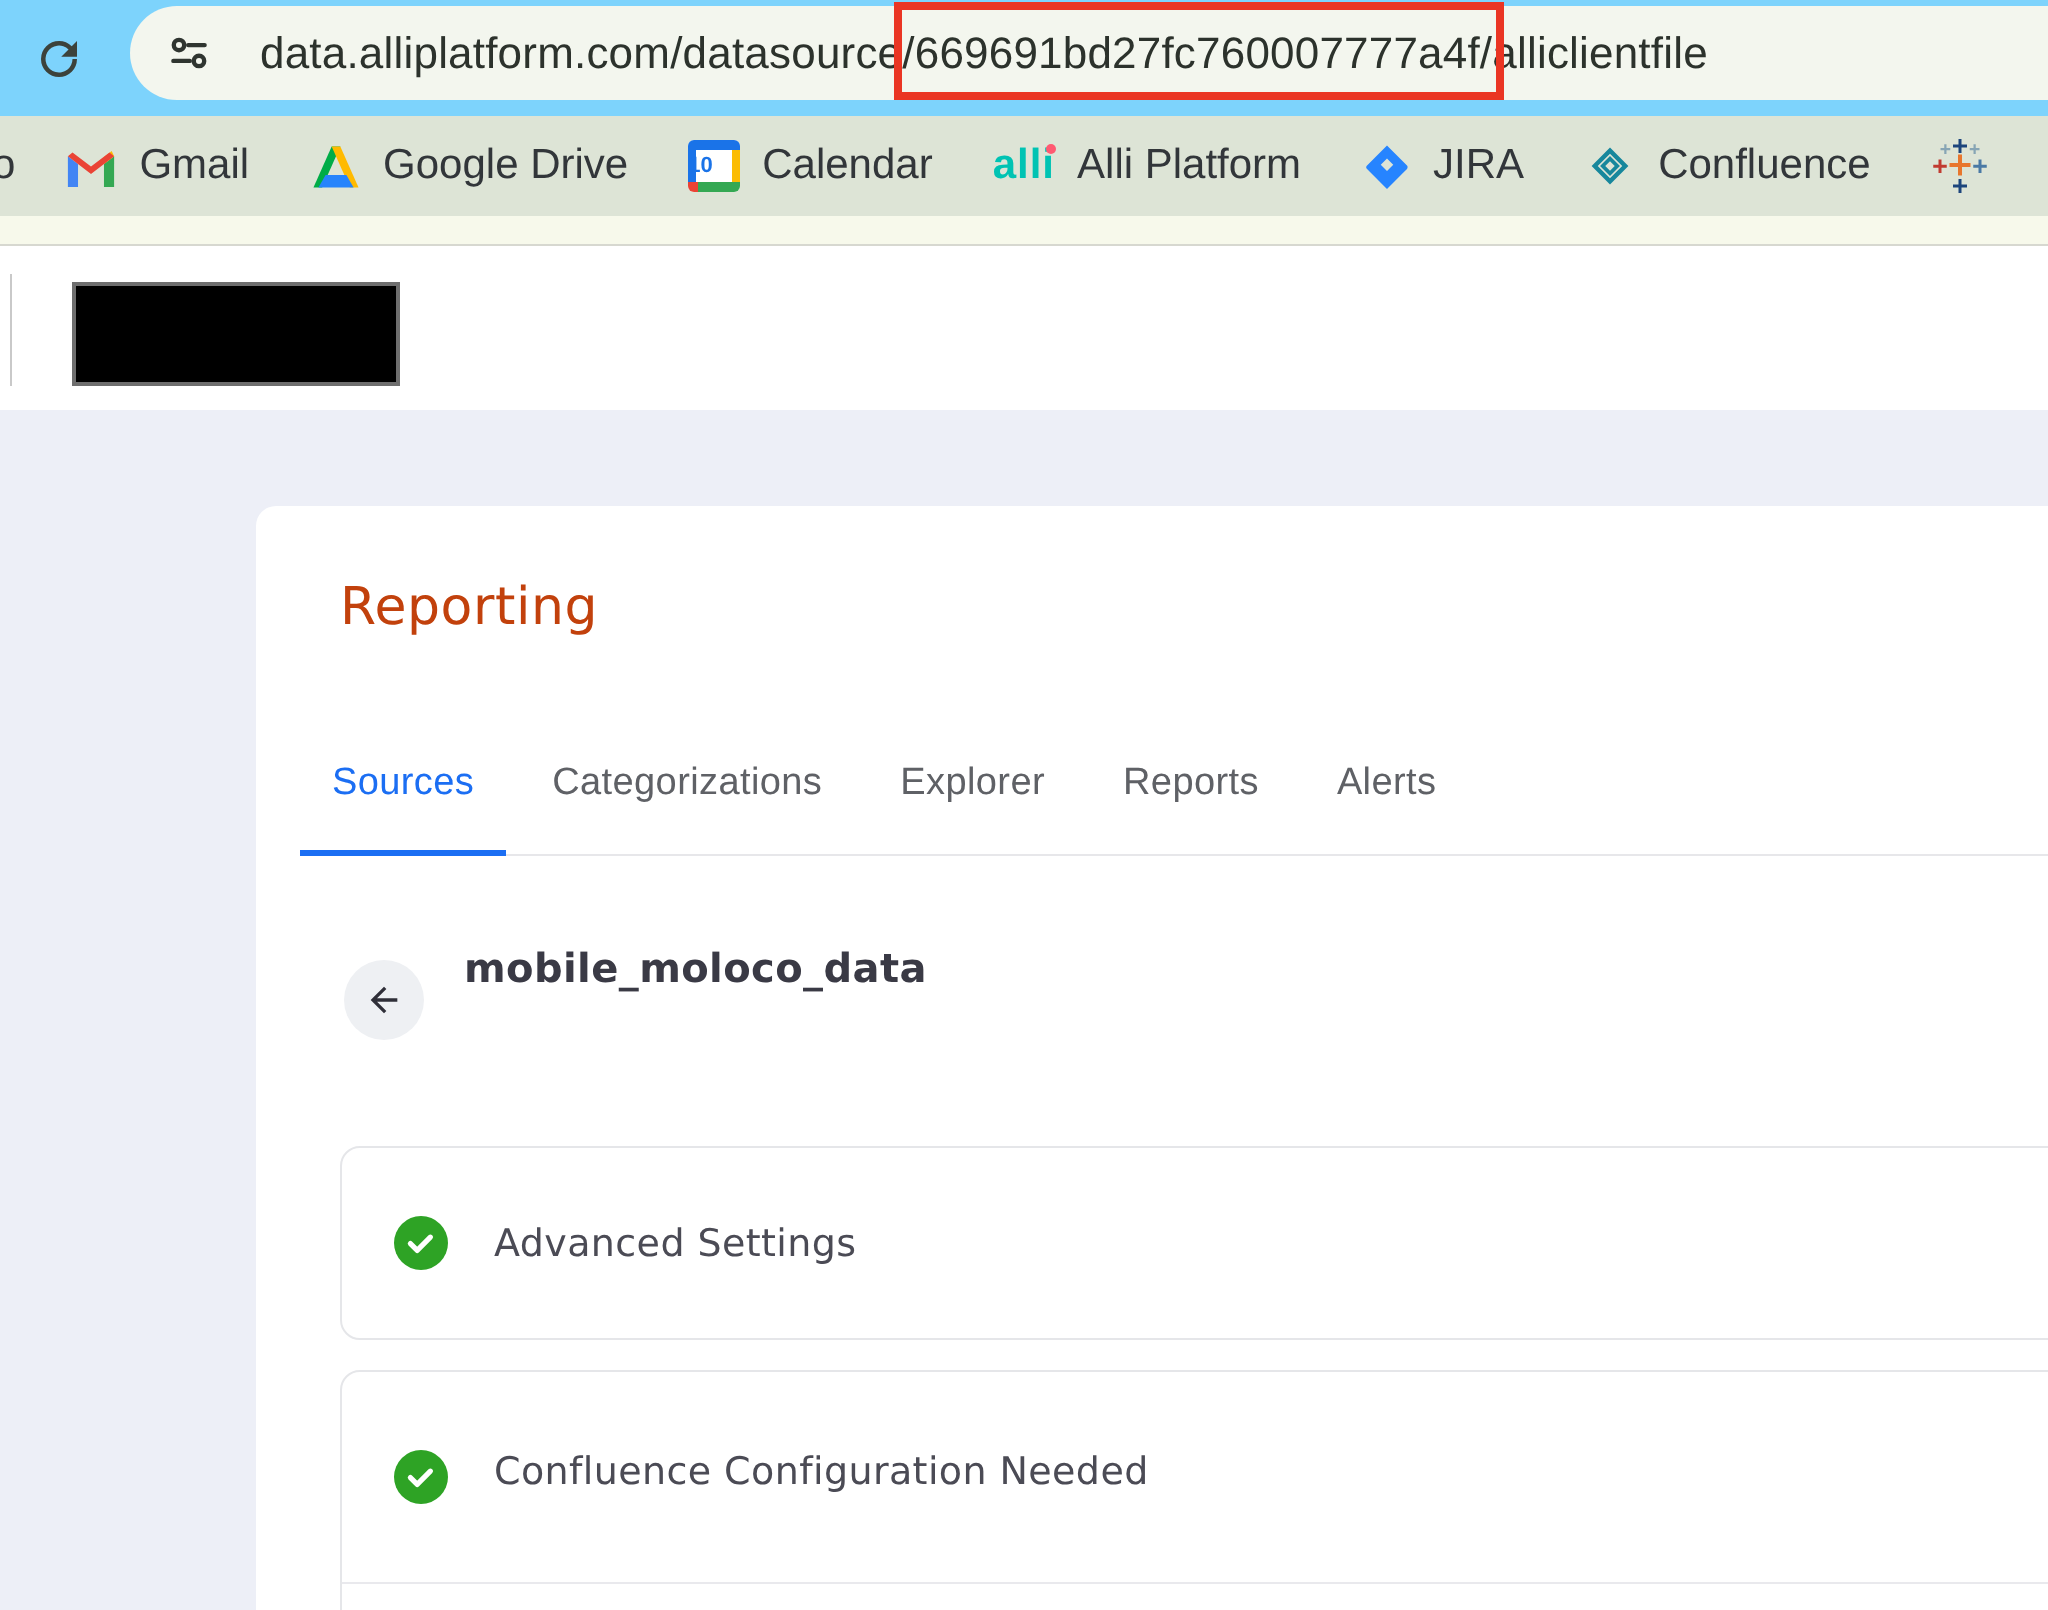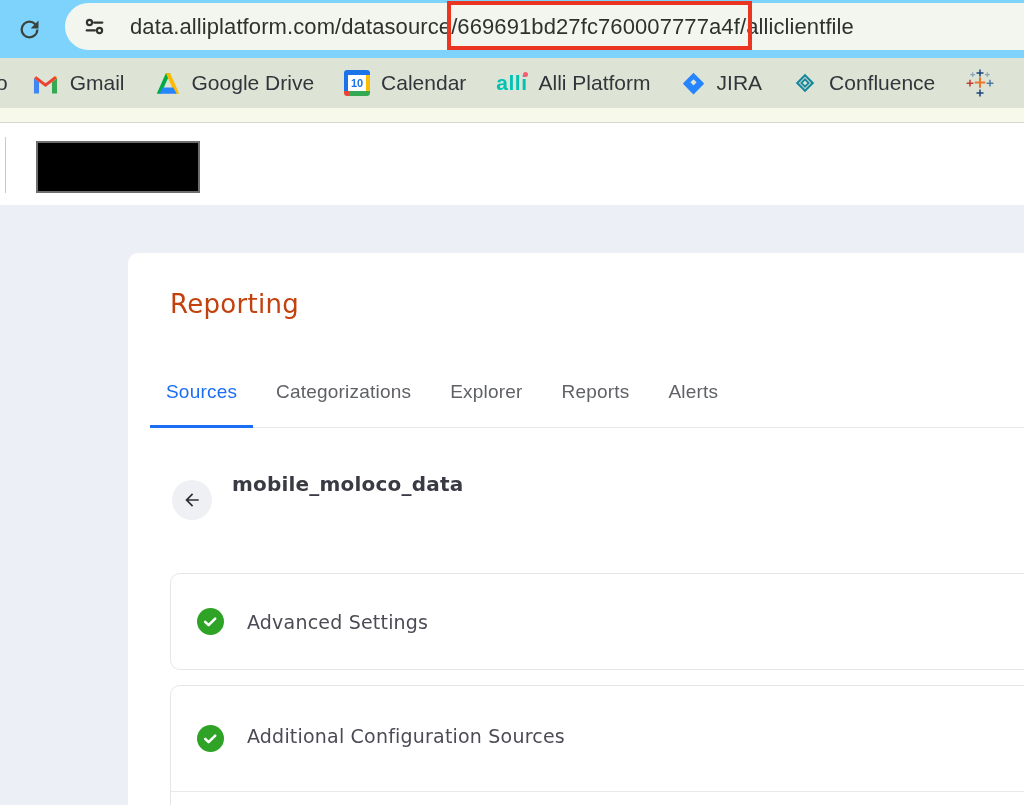--- a/index.html
+++ b/index.html
@@ -25,21 +25,21 @@
     font-size:21px; color:#32363a; white-space:nowrap; flex:0 0 auto; }
   .bm-partial-left { margin-left:-4px; margin-right:24px; }
   .bm svg, .bm .cal, .bm .alli-logo { flex:0 0 auto; }
 
   .cal { position:relative; width:26px; height:26px; background:#fff; border-radius:3px; overflow:hidden; }
   .cal .c-top    { position:absolute; left:0; top:0; width:26px; height:5px; background:#1a73e8; }
   .cal .c-left   { position:absolute; left:0; top:5px; width:4px; height:16px; background:#1a73e8; }
   .cal .c-right  { position:absolute; right:0; top:5px; width:4px; height:16px; background:#fbbc04; }
   .cal .c-bottom { position:absolute; left:5px; bottom:0; width:21px; height:5px; background:#34a853; }
   .cal .c-red    { position:absolute; left:0; bottom:0; width:5px; height:5px; background:#ea4335; }
-  .cal .c-num    { position:absolute; left:0; top:5px; width:26px; height:16px; text-align:center;
+  .cal .c-num    { position:absolute; left:0; top:5px; width:26px; height:16px; text-align:left;
     font-size:11px; line-height:16px; font-weight:700; color:#1a73e8; }
 
   .alli-logo { position:relative; color:#00c3b3; font-weight:700; font-size:21px; letter-spacing:0.5px; }
   .alli-logo .dot { position:absolute; right:0px; top:1px; width:5px; height:5px; border-radius:50%; background:#ff5a72; }
 
   .strip { position:absolute; left:0; top:108px; width:1024px; height:15px; background:#f7f9eb;
     border-bottom:1px solid #d7d8d0; }
 
   
   .site-header { position:absolute; left:0; top:124px; width:1024px; height:81px; background:#fff; }
@@ -209,16 +209,16 @@
     <span class="section-label">Advanced Settings</span>
   </div>
 
   <div class="section-card second">
     <span class="check-badge">
       <svg width="27" height="27" viewBox="0 0 27 27">
         <circle cx="13.5" cy="13.5" r="13.5" fill="#2ea325"></circle>
         <path d="M8.2 13.8l3.4 3.4 6.6-6.6" fill="none" stroke="#fff" stroke-width="2.6" stroke-linecap="round" stroke-linejoin="round"></path>
       </svg>
     </span>
-    <span class="section-label">Additional Configuration Sources</span>
+    <span class="section-label">Confluence Configuration Needed</span>
     <div class="inner-divider"></div>
   </div>
 </div>
 
 </body></html>

